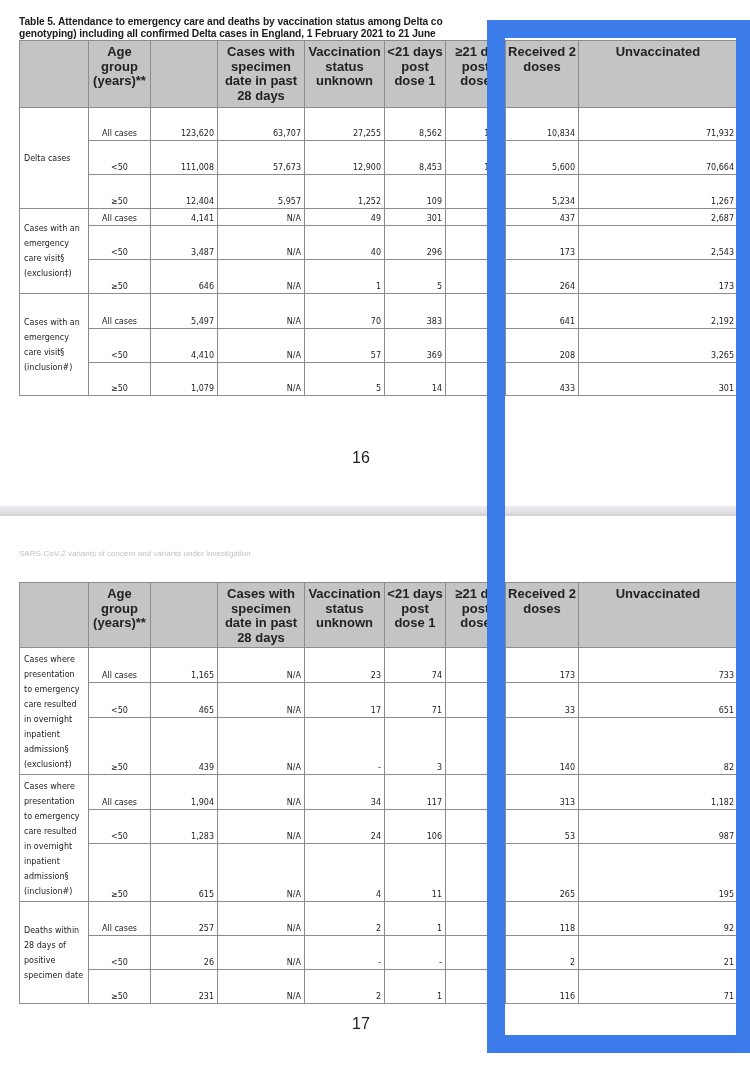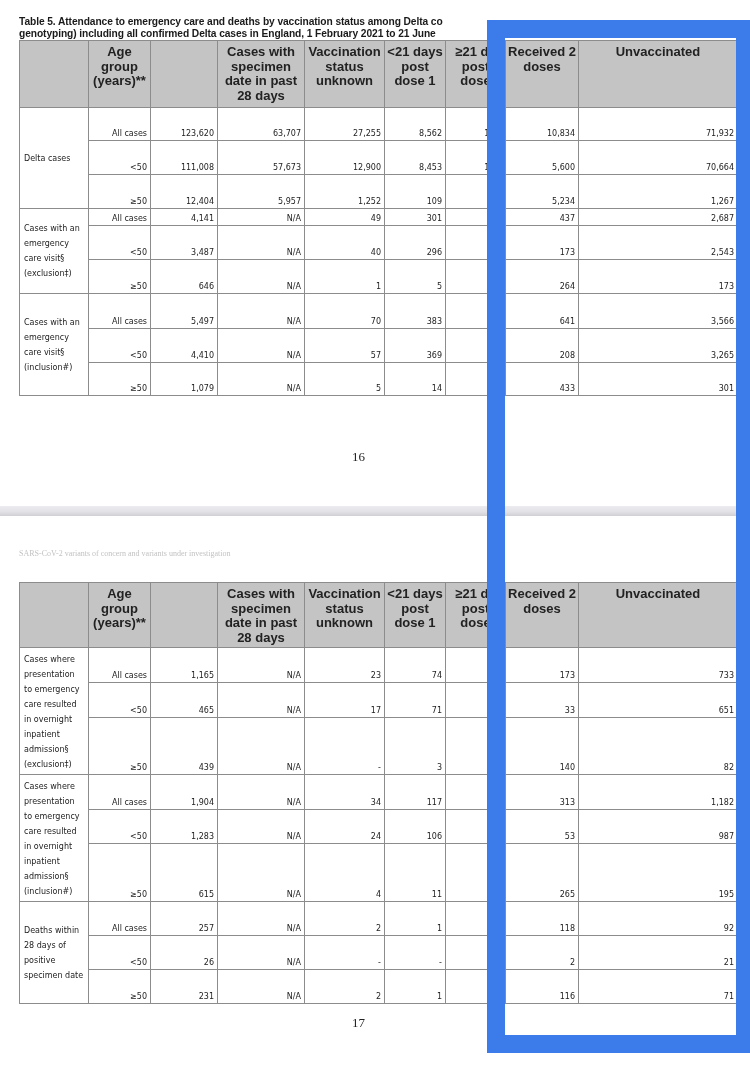--- a/index.html
+++ b/index.html
@@ -3,26 +3,26 @@
 <meta charset="utf-8">
 <style>
   html, body { margin:0; padding:0; }
   body { width:750px; height:1067px; position:relative; overflow:hidden; background:#ffffff; font-family:"Liberation Sans", sans-serif; color:#1a1a1a; }
   .page-title { position:absolute; left:19px; top:15px; width:720px; font-weight:bold; font-size:11px; line-height:12px; letter-spacing:-0.1px; transform:scaleX(0.93); transform-origin:left top; white-space:nowrap; }
   .page-title .l2 { display:block; }
   table.data { position:absolute; left:19px; border-collapse:collapse; table-layout:fixed; font-family:"DejaVu Sans", sans-serif; font-size:8px; }
   table.data th { background:#c4c4c4; border:1px solid #8c8c8c; font-family:"Liberation Sans", sans-serif; font-weight:bold; font-size:13px; line-height:14.5px; vertical-align:top; text-align:center; padding:4px 2px 0 2px; color:#222; overflow:hidden; white-space:nowrap; }
   table.data td { border:1px solid #8c8c8c; vertical-align:bottom; padding:0 3px 2px 3px; color:#222; white-space:nowrap; overflow:hidden; }
   table.data td.num { text-align:right; }
-  table.data td.age { text-align:right; }
+  table.data td.age { text-align:center; }
   table.data td.cat { vertical-align:middle; text-align:left; white-space:normal; line-height:15px; padding:2px 4px; }
   table.data td.cat.top { vertical-align:top; padding-top:4px; }
-  .pagenum { position:absolute; font-size:13px; color:#222; font-family:Liberation Serif, serif; }
+  .pagenum { position:absolute; font-size:16px; color:#222; font-family:Liberation Sans, sans-serif; }
   .divider { position:absolute; left:0; top:506px; width:750px; height:10px; background:linear-gradient(#ececf0, #e1e1e6 60%, #cfcfd4); }
-  .running-header { position:absolute; left:19px; top:549px; font-size:8px; color:#c2c2c2; font-family:Liberation Serif, serif; }
+  .running-header { position:absolute; left:19px; top:549px; font-size:8px; color:#c2c2c2; font-family:Liberation Sans, sans-serif; }
   .highlight-frame { position:absolute; left:487px; top:20px; width:245px; height:1017px; border:18px solid #3c7bea; border-right-width:14px; pointer-events:none; box-sizing:content-box; }
   .highlight-frame { width:231px; height:997px; }
 </style>
 </head>
 <body>
 
 <div class="page-title">
   <span class="l1">Table 5. Attendance to emergency care and deaths by vaccination status among Delta co</span>
   <span class="l2">genotyping) including all confirmed Delta cases in England, 1 February 2021 to 21 June</span>
 </div>
@@ -143,21 +143,21 @@
       </tr>
       <tr style="height: 35px;">
         <td class="cat" rowspan="3">Cases with an emergency care visit§ (inclusion#)</td>
         <td class="age">All cases</td>
         <td class="num">5,497</td>
         <td class="num">N/A</td>
         <td class="num">70</td>
         <td class="num">383</td>
         <td class="num">8</td>
         <td class="num">641</td>
-        <td class="num">3,566</td>
+        <td class="num">2,192</td>
       </tr>
       <tr style="height: 34px;">
         <td class="age">&lt;50</td>
         <td class="num">4,410</td>
         <td class="num">N/A</td>
         <td class="num">57</td>
         <td class="num">369</td>
         <td class="num">5</td>
         <td class="num">208</td>
         <td class="num">3,265</td>

